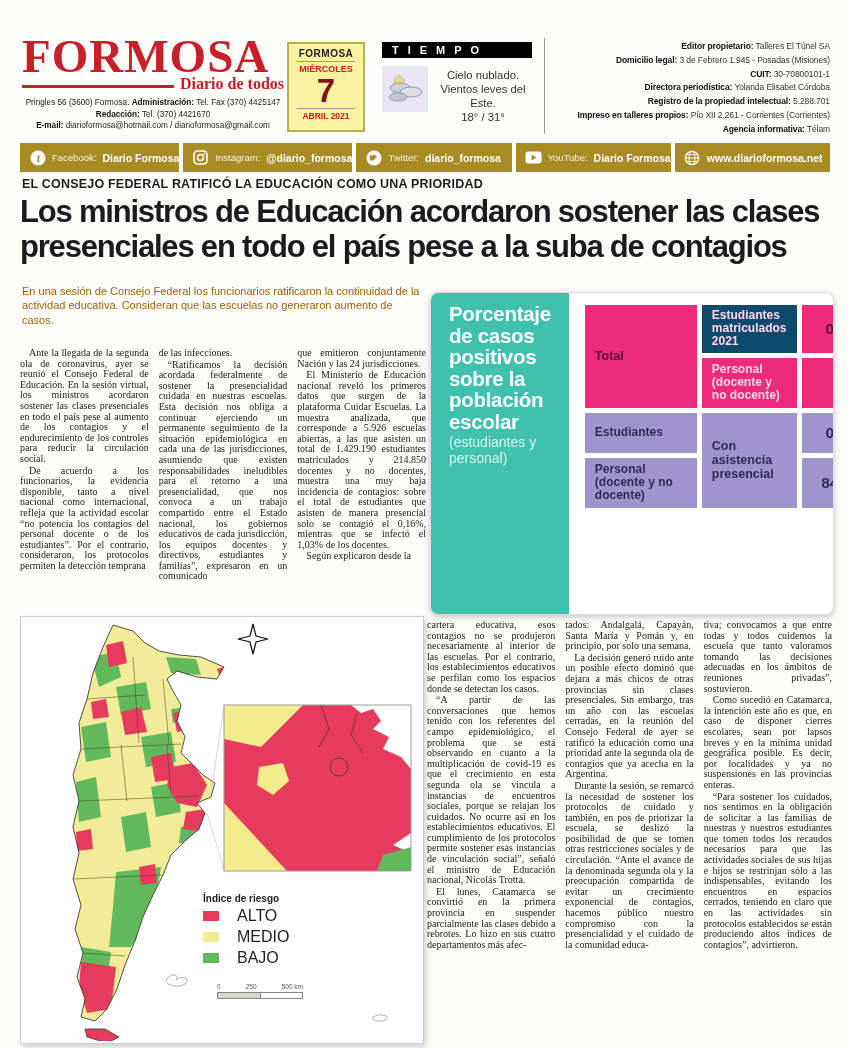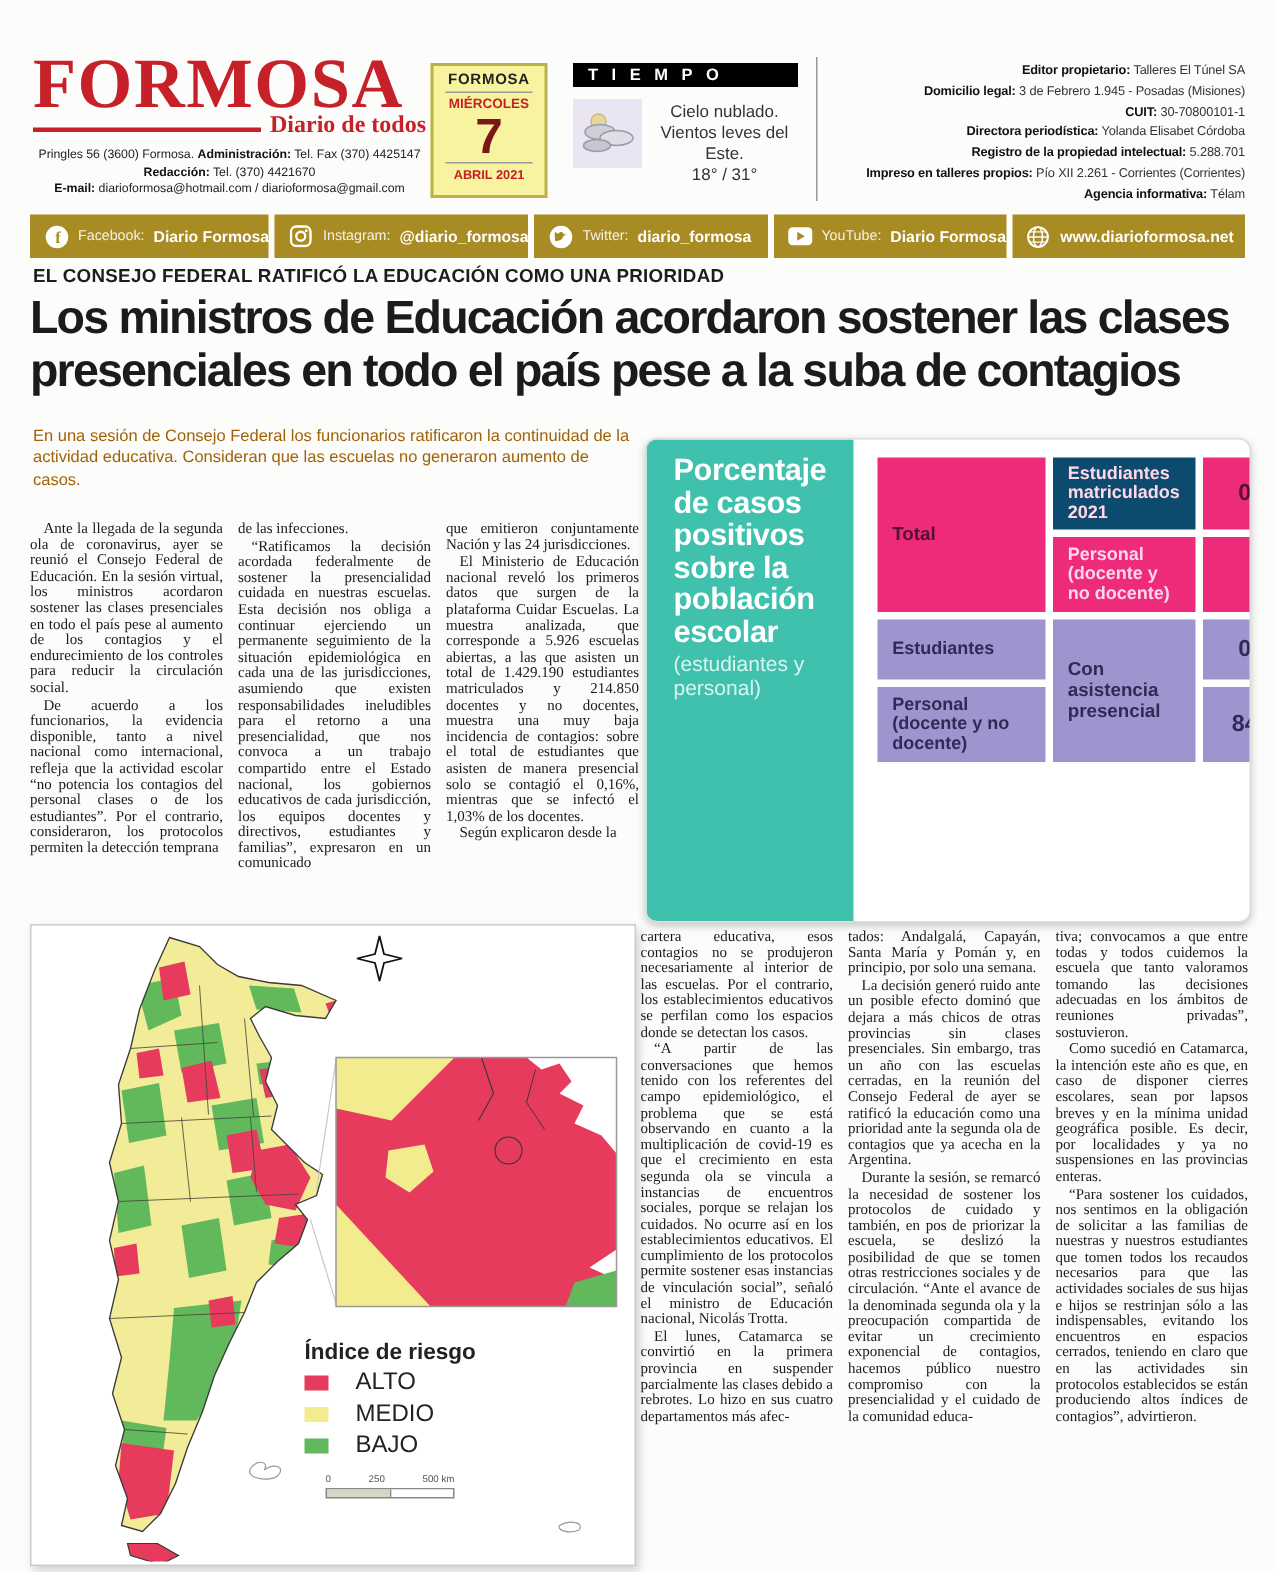--- a/index.html
+++ b/index.html
@@ -71,21 +71,21 @@
   .pinktxt-light{color:#ffd7e8;}
   .pinktxt-dark{color:#571033;}
   .purpletxt{color:#2f2a56;}
   .r1{min-height:36px;} .r2{min-height:42px;} .r3{min-height:32px;} .r4{min-height:42px;}
   .igfoot{padding:6px 16px 2px;font-size:8.4px;color:#766f80;line-height:1.35;}
   .igsource{margin-bottom:1px;}
   
   .mapcard{position:absolute;left:20px;top:616px;width:402px;height:426px;background:#fff;
            border:1px solid #ccc;box-shadow:2px 3px 6px rgba(0,0,0,.18);}
   .maplegend{position:absolute;left:182px;top:276px;}
-  .leg-title{font-size:15px;font-weight:bold;color:#222;margin-bottom:3px;}
+  .leg-title{font-size:10px;font-weight:bold;color:#222;margin-bottom:3px;}
   .leg-item{display:flex;align-items:center;gap:6px;margin-bottom:3px;}
   .leg-sw{width:16px;height:10px;}
   .leg-lab{font-size:16px;font-weight:normal;color:#222;margin-left:12px;}
   .scalebar{position:absolute;left:196px;top:366px;width:86px;}
   .scale-labels{display:flex;justify-content:space-between;font-size:6.5px;color:#555;}
   .scale-bar{display:flex;margin-top:2px;height:5px;border:1px solid #888;}
   .scale-seg1{flex:1;background:#d6d6c8;border-right:1px solid #888;}
   .scale-seg2{flex:1;background:#fff;}
 </style>
 </head>
@@ -201,21 +201,21 @@
     </div>
   </div>
 
   <div class="kicker">EL CONSEJO FEDERAL RATIFICÓ LA EDUCACIÓN COMO UNA PRIORIDAD</div>
   <h1 class="headline" style="margin:0;">Los ministros de Educación acordaron sostener las clases presenciales en todo el país pese a la suba de contagios</h1>
   <div class="lede">En una sesión de Consejo Federal los funcionarios ratificaron la continuidad de la actividad educativa. Consideran que las escuelas no generaron aumento de casos.</div>
 
   <div class="cols cols-top">
     <div class="col">
       <p class="ind">Ante la llegada de la segunda ola de coronavirus, ayer se reunió el Consejo Federal de Educación. En la sesión virtual, los ministros acordaron sostener las clases presenciales en todo el país pese al aumento de los contagios y el endurecimiento de los controles para reducir la circulación social.</p>
-      <p class="ind">De acuerdo a los funcionarios, la evidencia disponible, tanto a nivel nacional como internacional, refleja que la actividad escolar “no potencia los contagios del personal clases o de los estudiantes”. Por el contrario, consideraron, los protocolos permiten la detección temprana</p>
+      <p class="ind">De acuerdo a los funcionarios, la evidencia disponible, tanto a nivel nacional como internacional, refleja que la actividad escolar “no potencia los contagios del personal docente o de los estudiantes”. Por el contrario, consideraron, los protocolos permiten la detección temprana</p>
     </div>
     <div class="col">
       <p>de las infecciones.</p>
       <p class="ind">“Ratificamos la decisión acordada federalmente de sostener la presencialidad cuidada en nuestras escuelas. Esta decisión nos obliga a continuar ejerciendo un permanente seguimiento de la situación epidemiológica en cada una de las jurisdicciones, asumiendo que existen responsabilidades ineludibles para el retorno a una presencialidad, que nos convoca a un trabajo compartido entre el Estado nacional, los gobiernos educativos de cada jurisdicción, los equipos docentes y directivos, estudiantes y familias”, expresaron en un comunicado</p>
     </div>
     <div class="col">
       <p>que emitieron conjuntamente Nación y las 24 jurisdicciones.</p>
       <p class="ind">El Ministerio de Educación nacional reveló los primeros datos que surgen de la plataforma Cuidar Escuelas. La muestra analizada, que corresponde a 5.926 escuelas abiertas, a las que asisten un total de 1.429.190 estudiantes matriculados y 214.850 docentes y no docentes, muestra una muy baja incidencia de contagios: sobre el total de estudiantes que asisten de manera presencial solo se contagió el 0,16%, mientras que se infectó el 1,03% de los docentes.</p>
       <p class="ind">Según explicaron desde la</p>
     </div>

